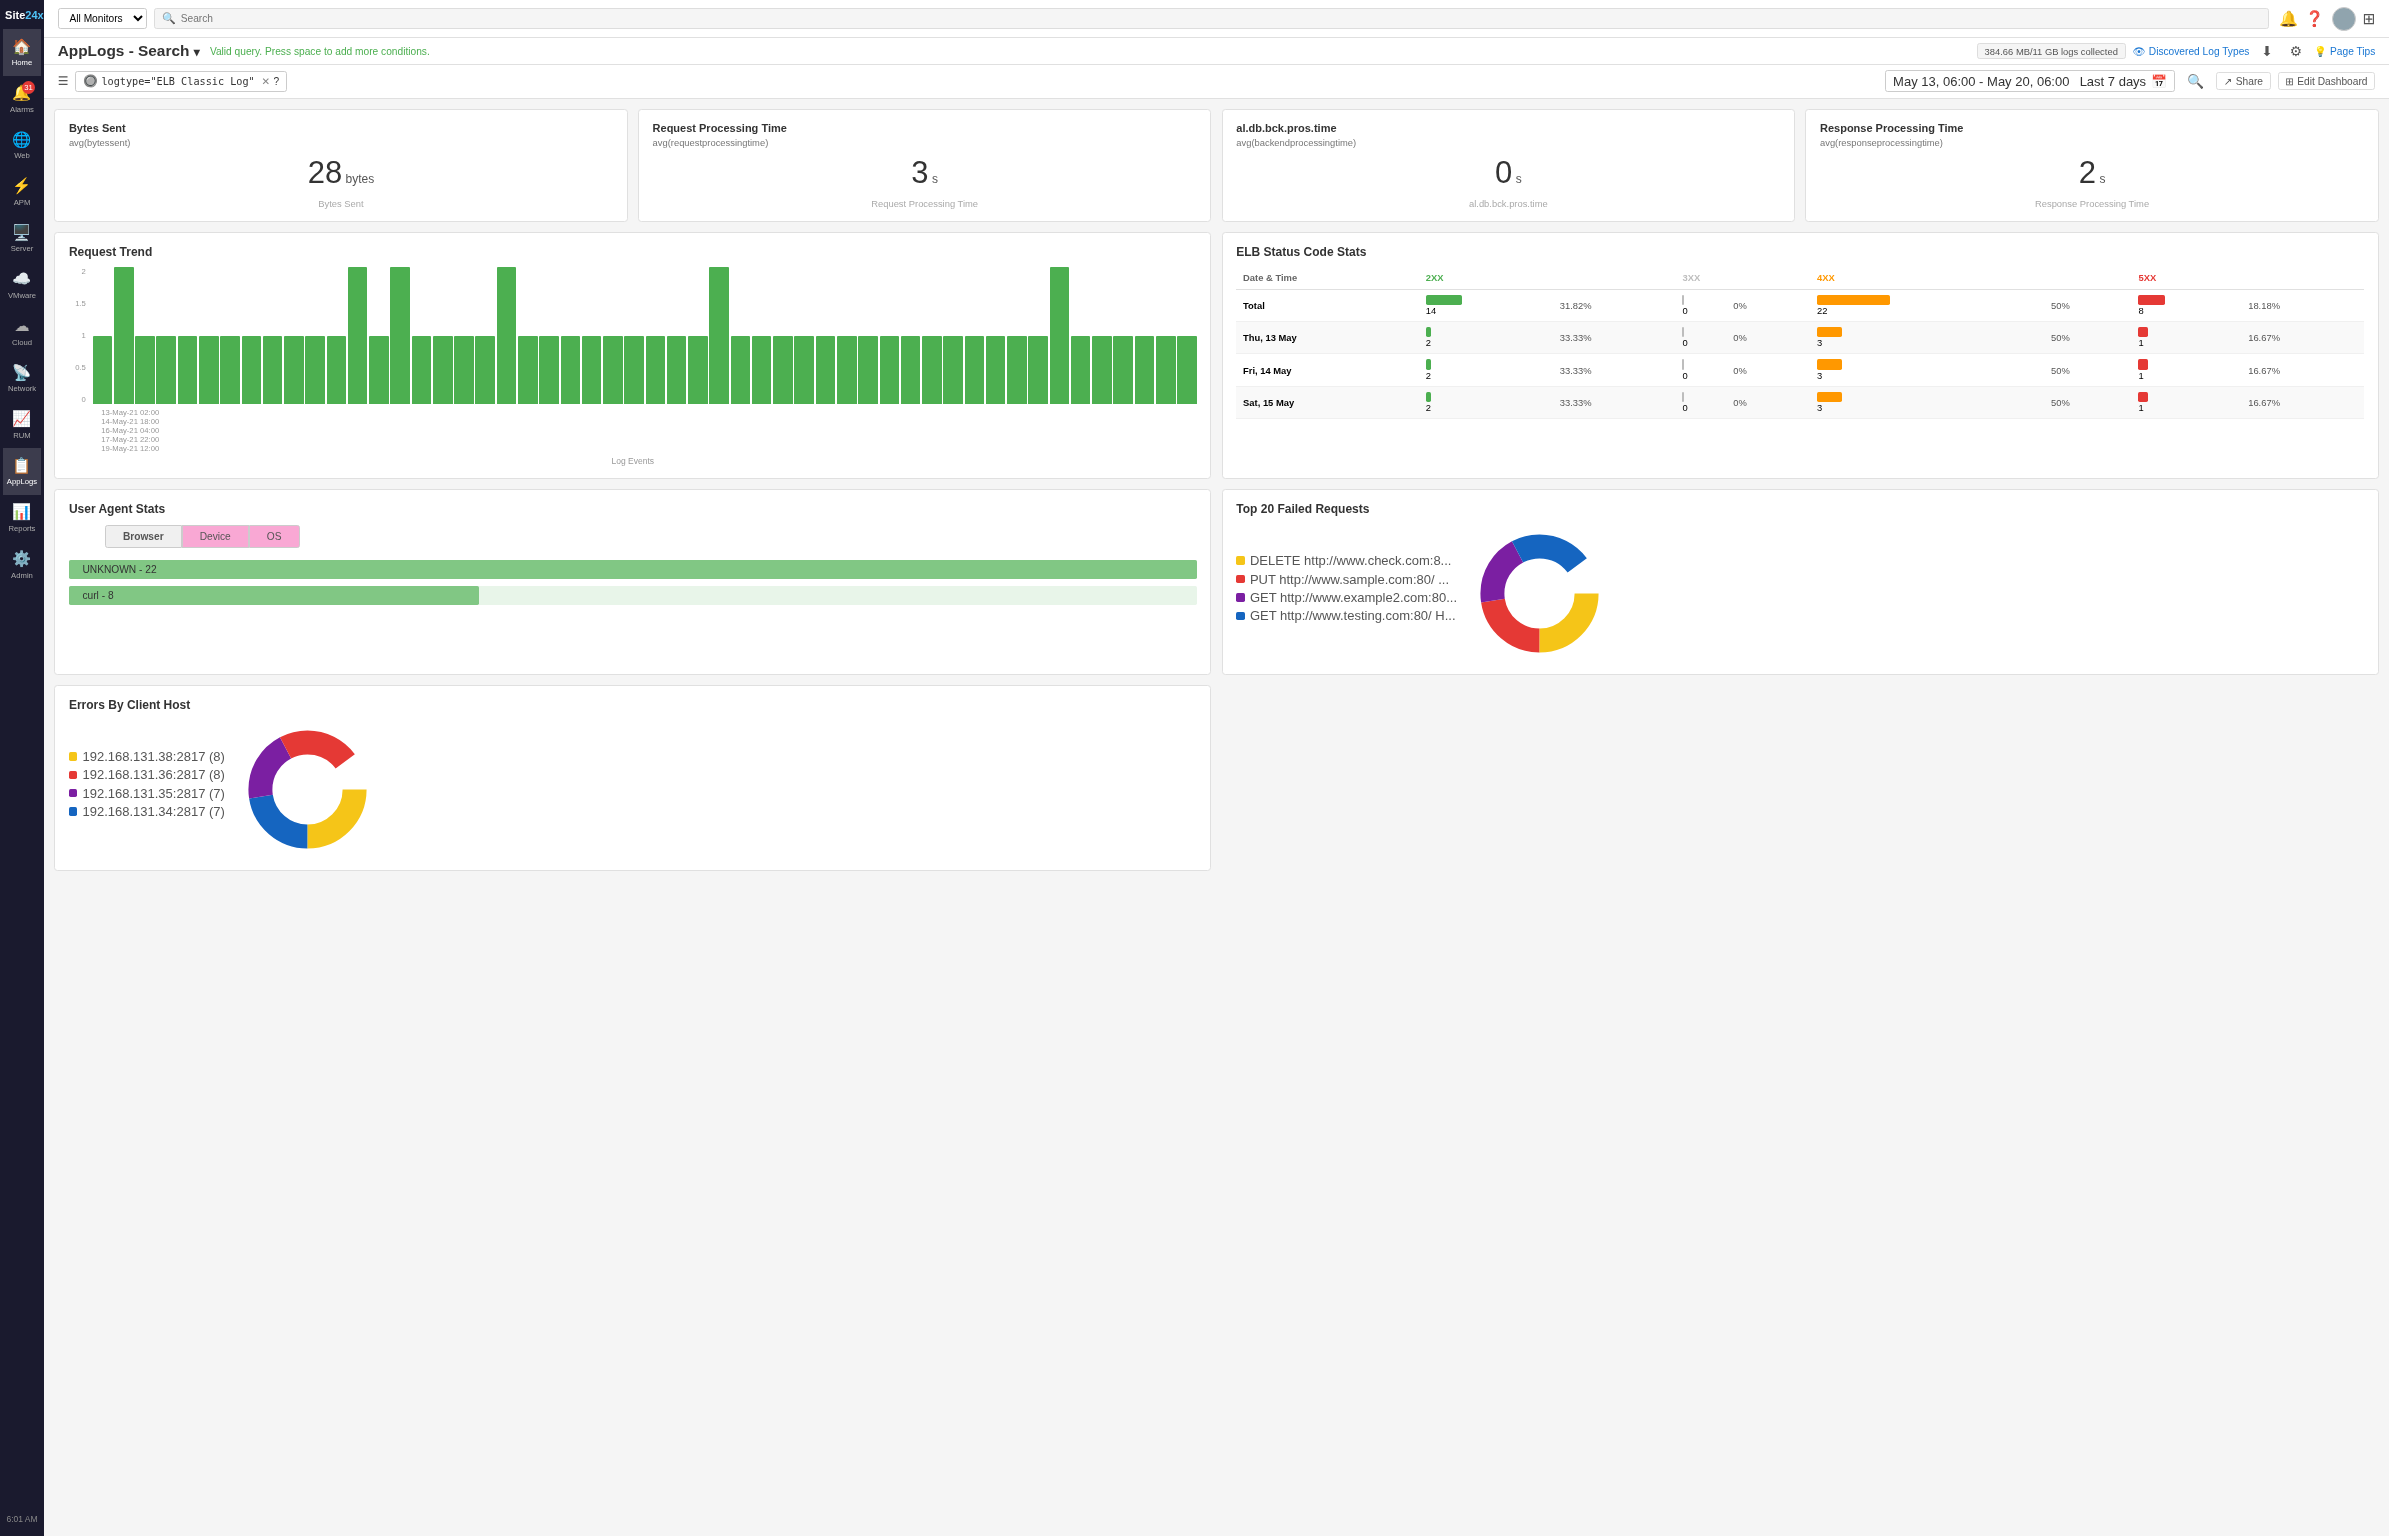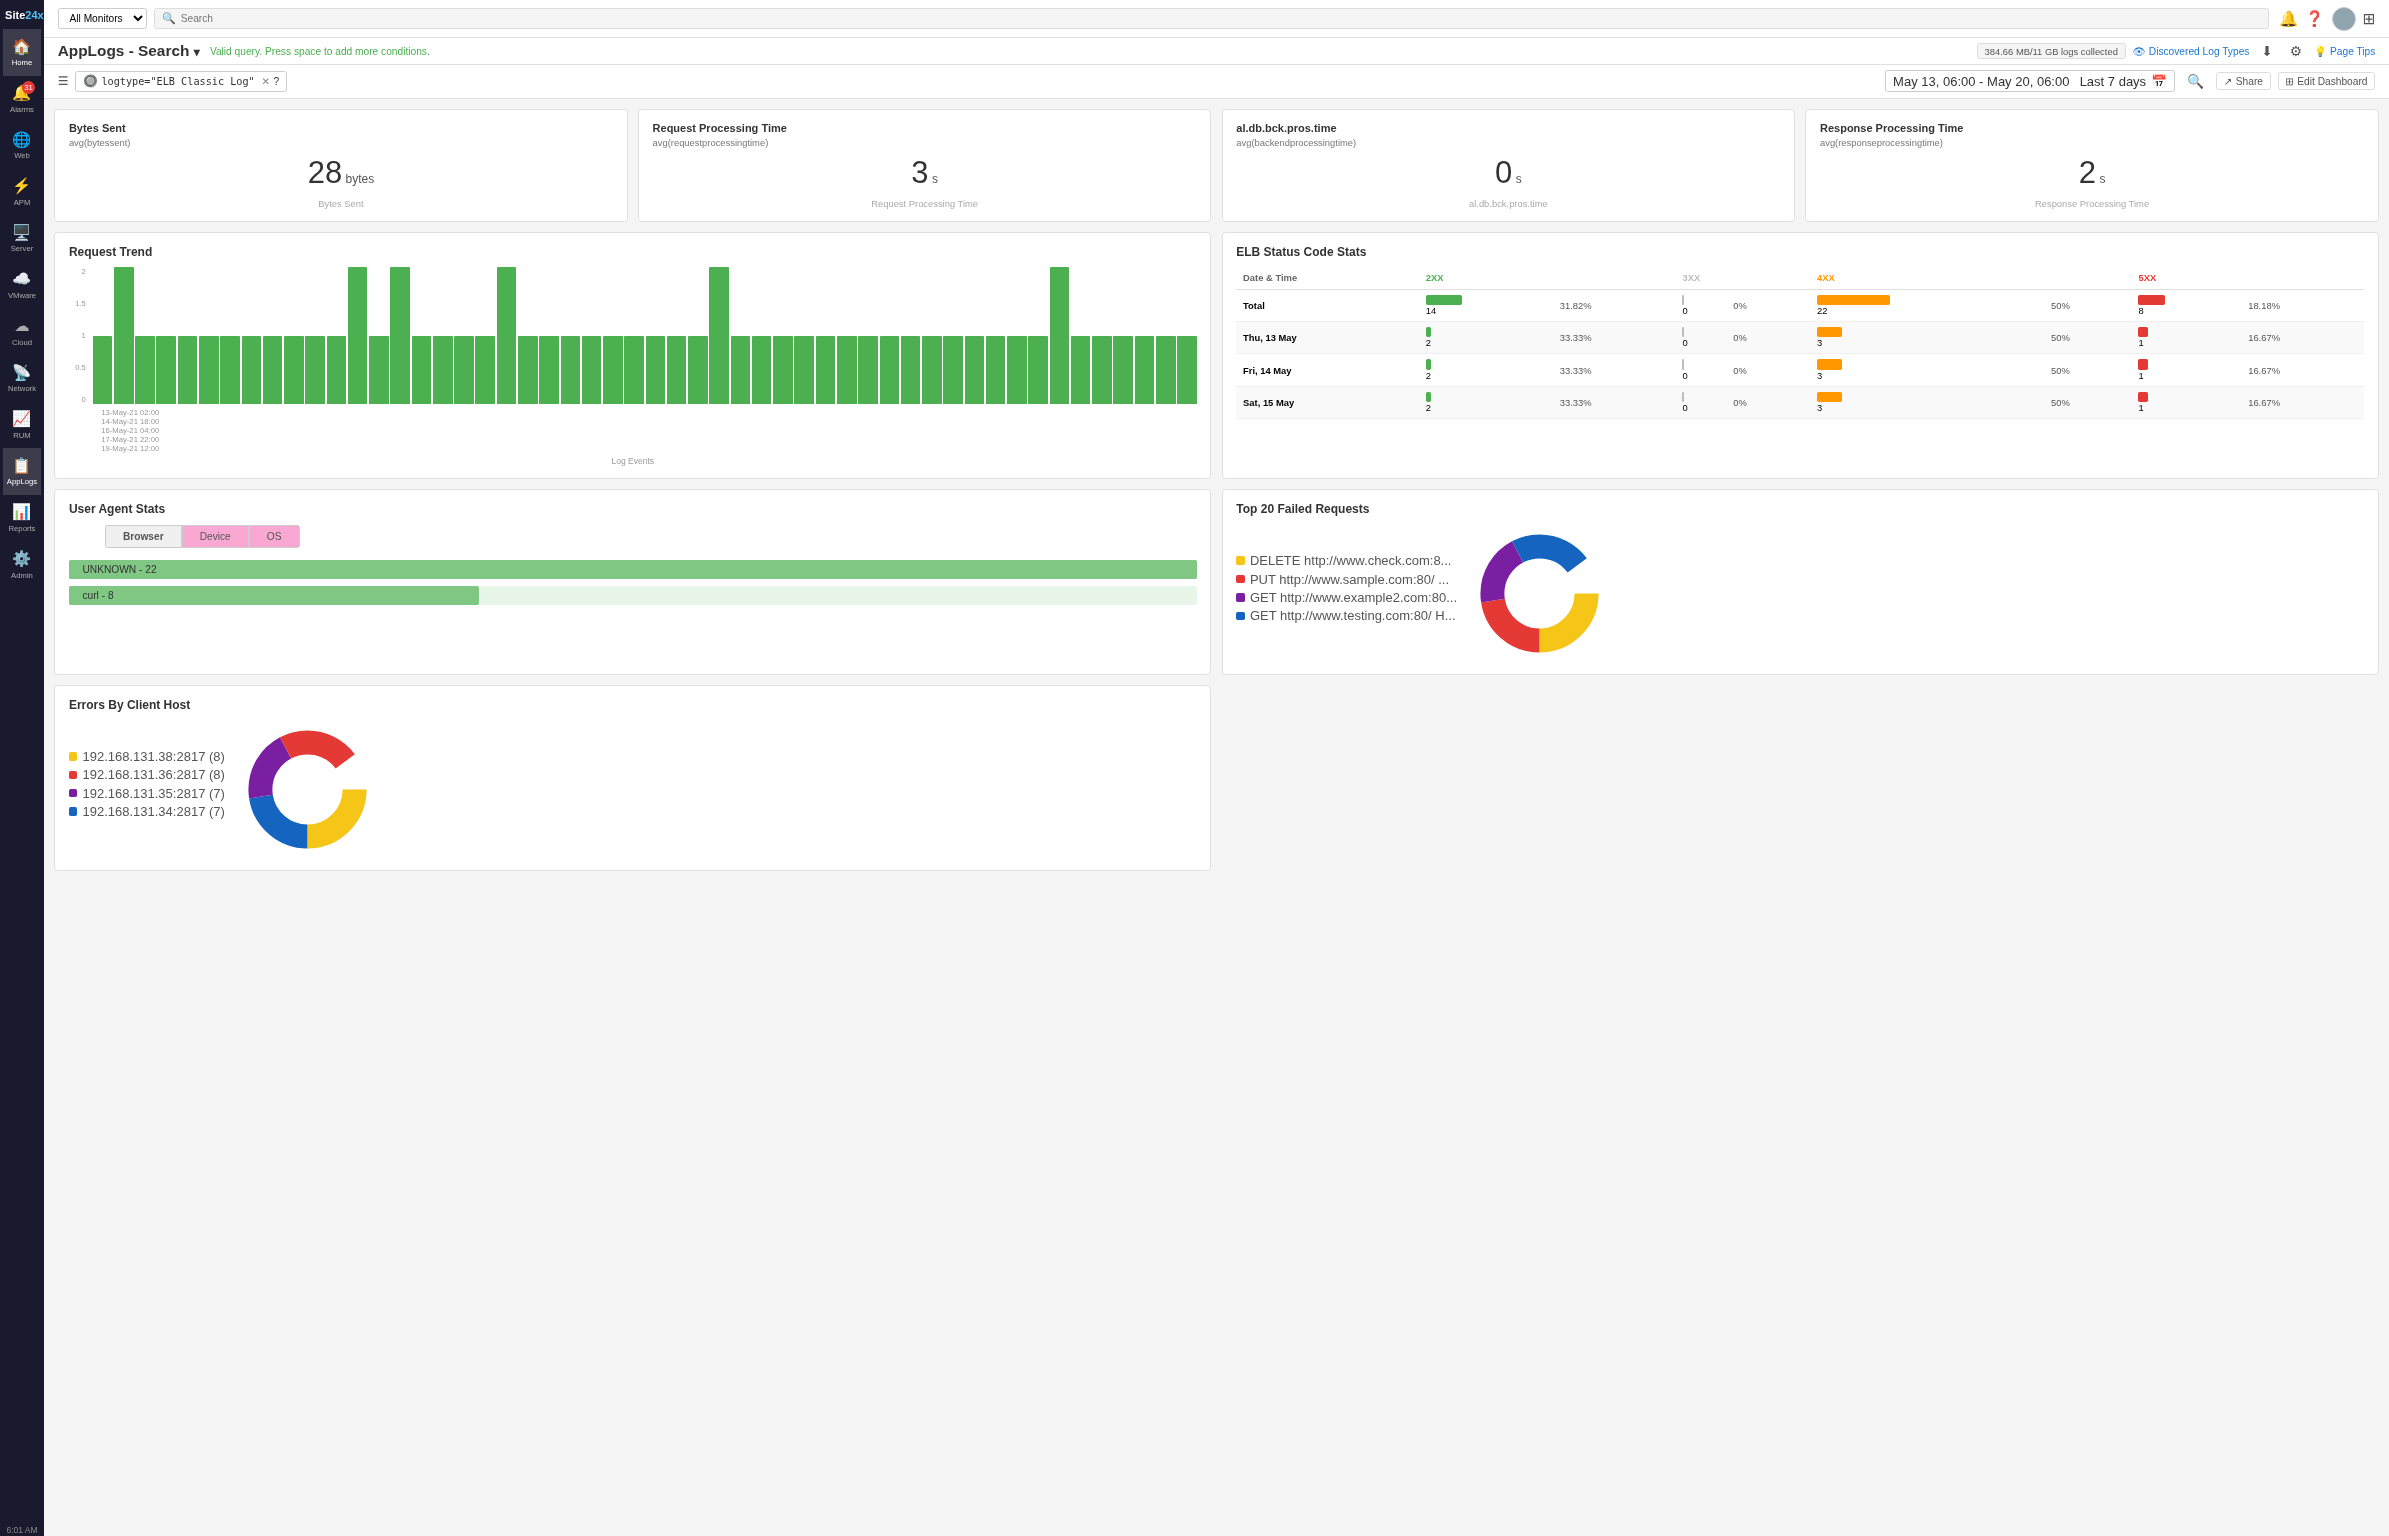--- a/index.html
+++ b/index.html
@@ -7,21 +7,21 @@
 
     
     .sidebar { width: 44px; background: #1a1a2e; display: flex; flex-direction: column; align-items: center; padding-top: 0; flex-shrink: 0; }
     .sidebar-logo { width: 100%; background: #1a1a2e; padding: 8.5px 5.1px; text-align: center; }
     .sidebar-logo span { color: #4fc3f7; font-weight: bold; font-size: 11px; }
     .sidebar-logo span.white { color: white; }
     .sidebar-item { width: 100%; display: flex; flex-direction: column; align-items: center; padding: 8.5px 3.4px; cursor: pointer; color: #aaa; font-size: 8.5px; gap: 2.6px; position: relative; }
     .sidebar-item.active { background: rgba(255,255,255,0.15); color: white; }
     .sidebar-item .icon { font-size: 15.4px; }
     .sidebar-item .badge { position: absolute; top: 5.1px; right: 5.1px; background: #e53935; color: white; border-radius: 50%; width: 13.7px; height: 13.7px; font-size: 7.7px; display: flex; align-items: center; justify-content: center; }
-    .sidebar-time { color: #888; font-size: 8.5px; margin-top: auto; padding-bottom: 1px; }
+    .sidebar-time { color: #888; font-size: 8.5px; margin-top: auto; padding-bottom: 12px; }
 
     
     .main { flex: 1; display: flex; flex-direction: column; overflow: hidden; }
 
     
     .topbar { background: white; border-bottom: 0.9px solid #e0e0e0; padding: 0 13.7px; height: 38px; display: flex; align-items: center; gap: 10.2px; flex-shrink: 0; }
     .topbar-search-group { display: flex; align-items: center; gap: 6.8px; flex: 1; }
     .search-select { border: 0.9px solid #ccc; border-radius: 2.6px; padding: 3.4px 6.8px; font-size: 10.2px; background: white; }
     .search-input-wrap { flex: 1; display: flex; align-items: center; background: #f5f5f5; border: 0.9px solid #ddd; border-radius: 2.6px; padding: 3.4px 6.8px; gap: 5.1px; }
     .search-input-wrap input { border: none; background: transparent; outline: none; flex: 1; font-size: 10.2px; }

